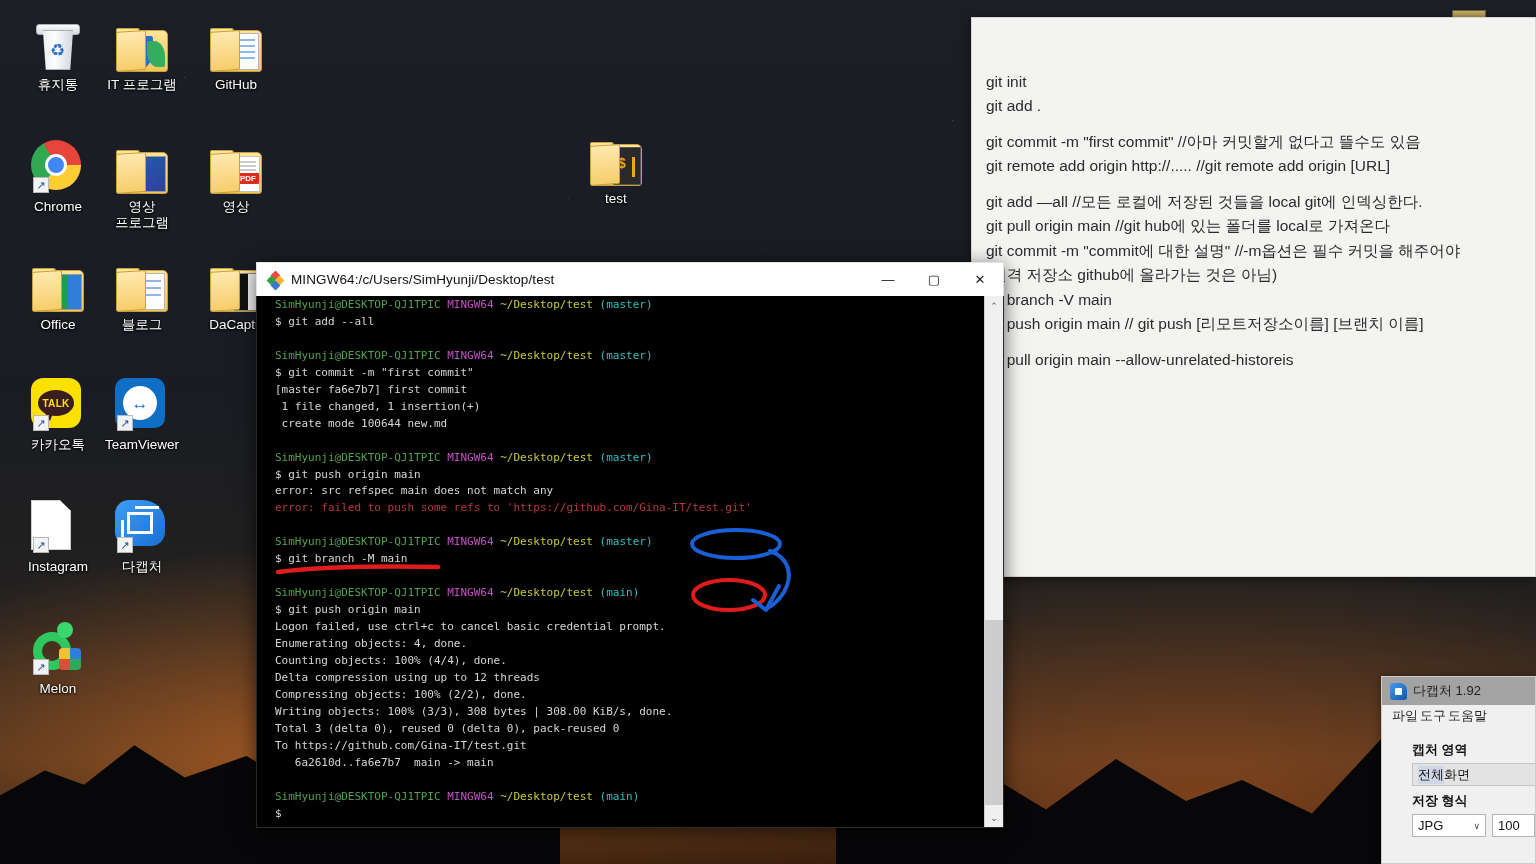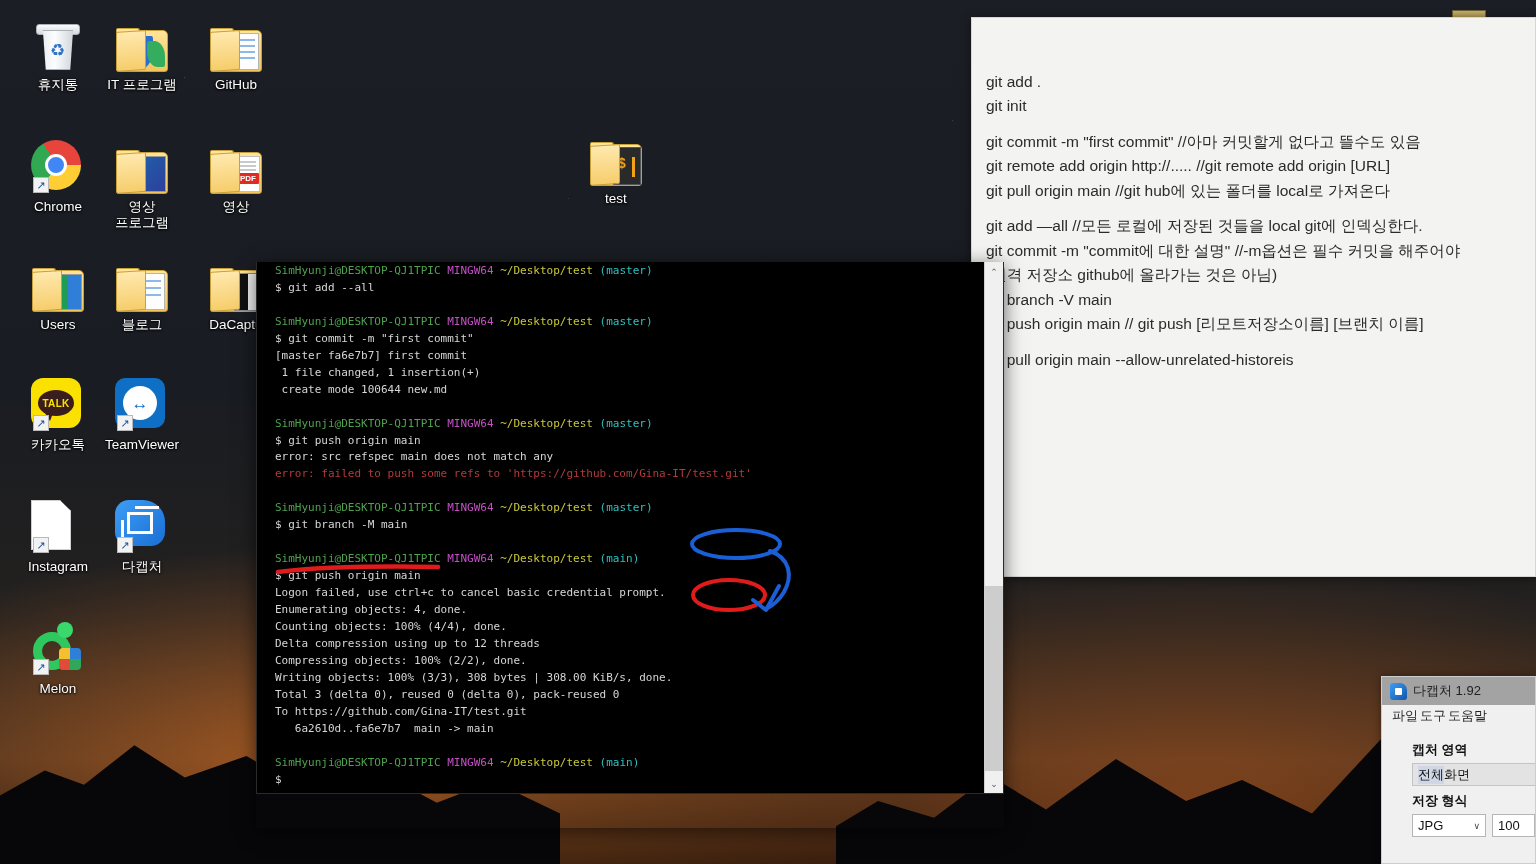--- a/index.html
+++ b/index.html
@@ -412,21 +412,21 @@
 
   <div class="dicon" style="left:10px;top:254px;">
     <div class="glyph">
       <div class="folder">
           <div class="back"></div>
           <div class="tab"></div>
         <div class="offdoc"></div>
           <div class="front"></div>
         </div>
     </div>
-    <div class="dlabel">Users</div>
+    <div class="dlabel">Office</div>
   </div>
 
   <div class="dicon" style="left:94px;top:254px;">
     <div class="glyph">
       <div class="folder">
           <div class="back"></div>
           <div class="tab"></div>
         <div class="blogdoc">
             <div class="l" style="top:6px"></div>
             <div class="l" style="top:13px"></div>
@@ -521,35 +521,49 @@
           <div class="bar"></div>
         </div>
       <div class="front"></div>
       </div>
   </div>
   <div class="dlabel">test</div>
 </div>
 
 <div id="note-window">
   <div id="note-body">
+    <div class="note-line">git init</div>
     <div class="note-line">git add .</div>
-    <div class="note-line">git init</div>
     <div class="note-line gap">git commit -m "first commit" //아마 커밋할게 없다고 뜰수도 있음</div>
     <div class="note-line">git remote add origin http://.....    //git remote add origin [URL]</div>
+    <div class="note-line gap">git add —all //모든 로컬에 저장된 것들을 local git에 인덱싱한다.</div>
     <div class="note-line">git pull origin main //git hub에 있는 폴더를 local로 가져온다</div>
-    <div class="note-line gap">git add —all //모든 로컬에 저장된 것들을 local git에 인덱싱한다.</div>
     <div class="note-line">git commit -m "commit에 대한 설명" //-m옵션은 필수 커밋을 해주어야</div>
     <div class="note-line">(원격 저장소 github에 올라가는 것은 아님)</div>
     <div class="note-line">git branch -V main</div>
     <div class="note-line">git push origin main // git push [리모트저장소이름] [브랜치 이름]</div>
     <div class="note-line gap">git pull origin main --allow-unrelated-historeis</div>
   </div>
 </div>
 
 <div id="terminal-window">
+  <div id="term-titlebar">
+    <div id="term-icon">
+      <div class="q q1"></div>
+        <div class="q q2"></div>
+        <div class="q q3"></div>
+        <div class="q q4"></div>
+    </div>
+    <div id="term-title">MINGW64:/c/Users/SimHyunji/Desktop/test</div>
+    <div id="term-winbtns">
+      <div class="wbtn">—</div>
+      <div class="wbtn">▢</div>
+      <div class="wbtn close">✕</div>
+    </div>
+  </div>
 
   <div id="term-body">
     <div id="term-text"><span class="t-user">SimHyunji@DESKTOP-QJ1TPIC</span> <span class="t-mingw">MINGW64</span> <span class="t-path">~/Desktop/test</span> <span class="t-branch">(master)</span>
 <span class="t-white">$ git add --all</span>
 
 <span class="t-user">SimHyunji@DESKTOP-QJ1TPIC</span> <span class="t-mingw">MINGW64</span> <span class="t-path">~/Desktop/test</span> <span class="t-branch">(master)</span>
 <span class="t-white">$ git commit -m "first commit"</span>
 <span class="t-white">[master fa6e7b7] first commit</span>
 <span class="t-white"> 1 file changed, 1 insertion(+)</span>
 <span class="t-white"> create mode 100644 new.md</span>

